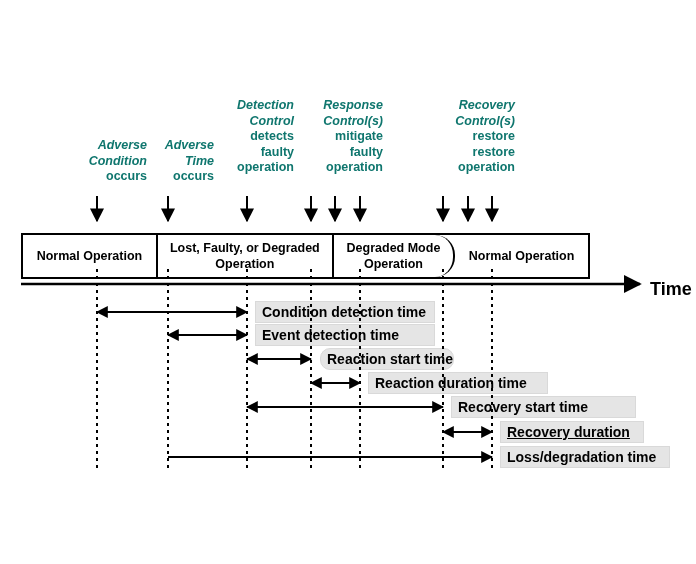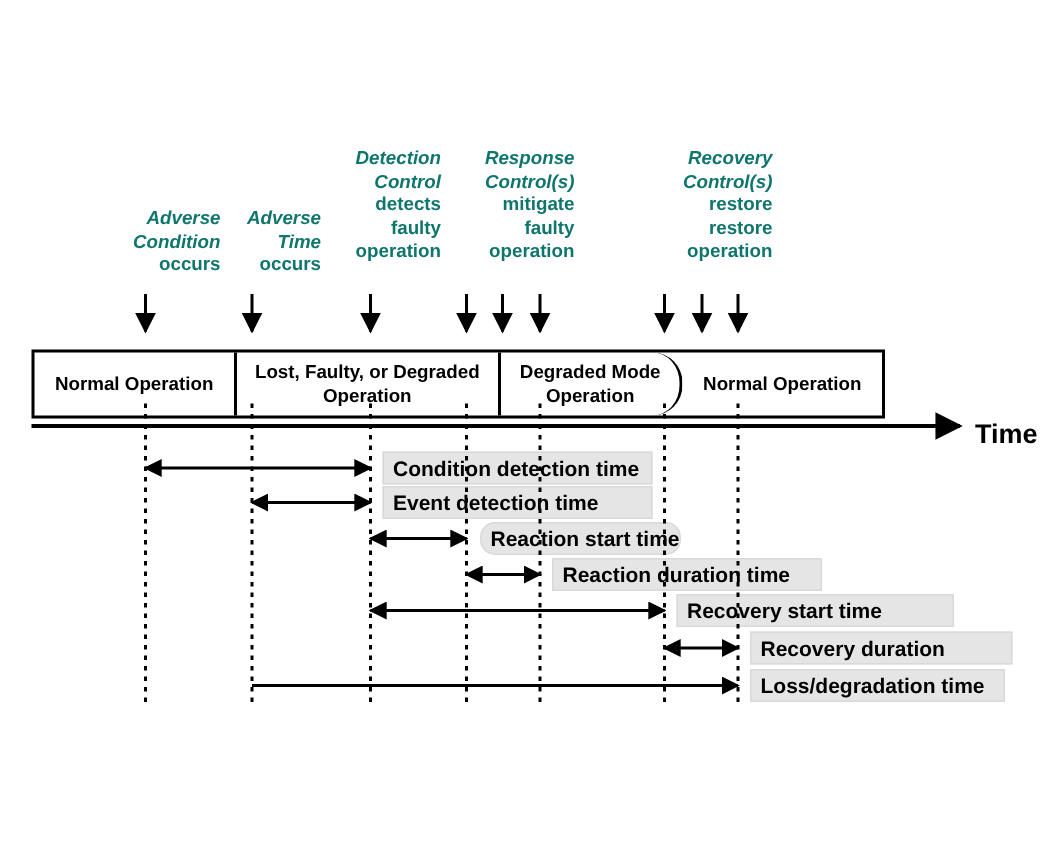--- a/index.html
+++ b/index.html
@@ -79,21 +79,21 @@
     <div class="seg" style="width:145px;">Normal Operation</div>
   </div>
 
   <div id="timeword">Time</div>
 
   <div class="chip" style="left:255px;top:301px;width:180px;">Condition detection time</div>
   <div class="chip" style="left:255px;top:324px;width:180px;">Event detection time</div>
   <div class="chip" style="left:320px;top:348px;width:134px;border-radius:10px;">Reaction start time</div>
   <div class="chip" style="left:368px;top:372px;width:180px;">Reaction duration time</div>
   <div class="chip" style="left:451px;top:396px;width:185px;">Recovery start time</div>
-  <div class="chip" style="left:500px;top:421px;width:175px;">Recovery duration</div>
+  <div class="chip" style="left:500px;top:421px;width:144px;text-decoration:underline;">Recovery duration</div>
   <div class="chip" style="left:500px;top:446px;width:170px;">Loss/degradation time</div>
 
   <svg id="vec" viewBox="0 0 696 564" xmlns="http://www.w3.org/2000/svg">
     <defs>
       <marker id="ah" viewBox="0 0 10 10" refX="9" refY="5" markerWidth="7" markerHeight="7" orient="auto-start-reverse">
         <path d="M0,0 L10,5 L0,10 z" fill="#000"></path>
       </marker>
       <marker id="ahd" viewBox="0 0 10 10" refX="9" refY="5" markerWidth="6" markerHeight="6" orient="auto-start-reverse">
         <path d="M0,0 L10,5 L0,10 z" fill="#000"></path>
       </marker>

